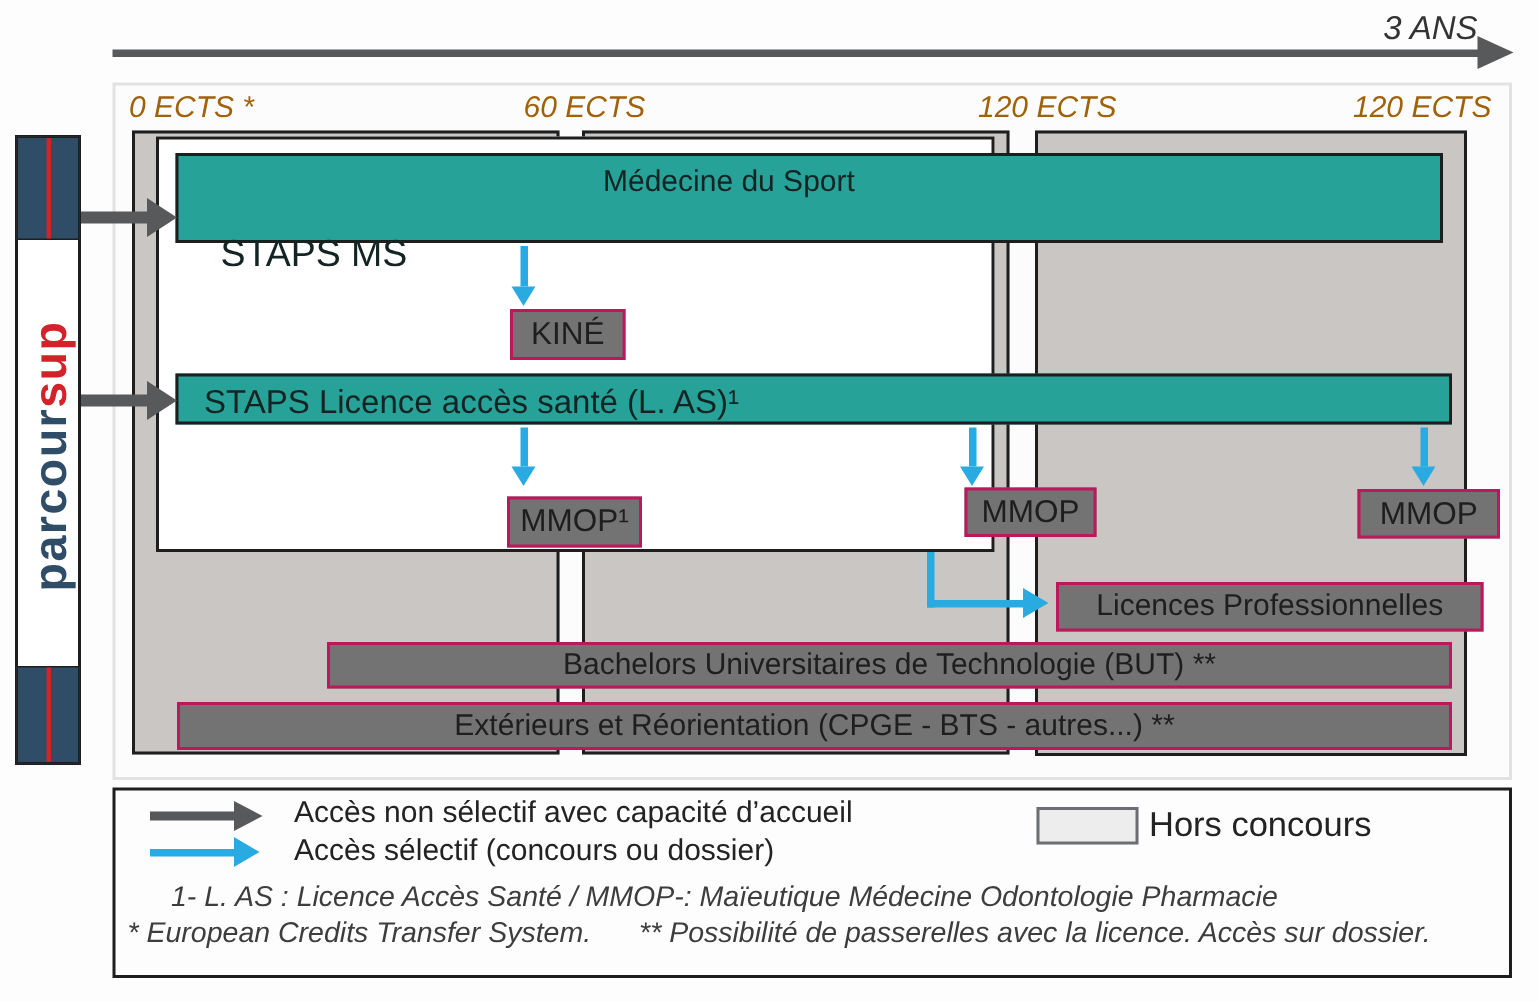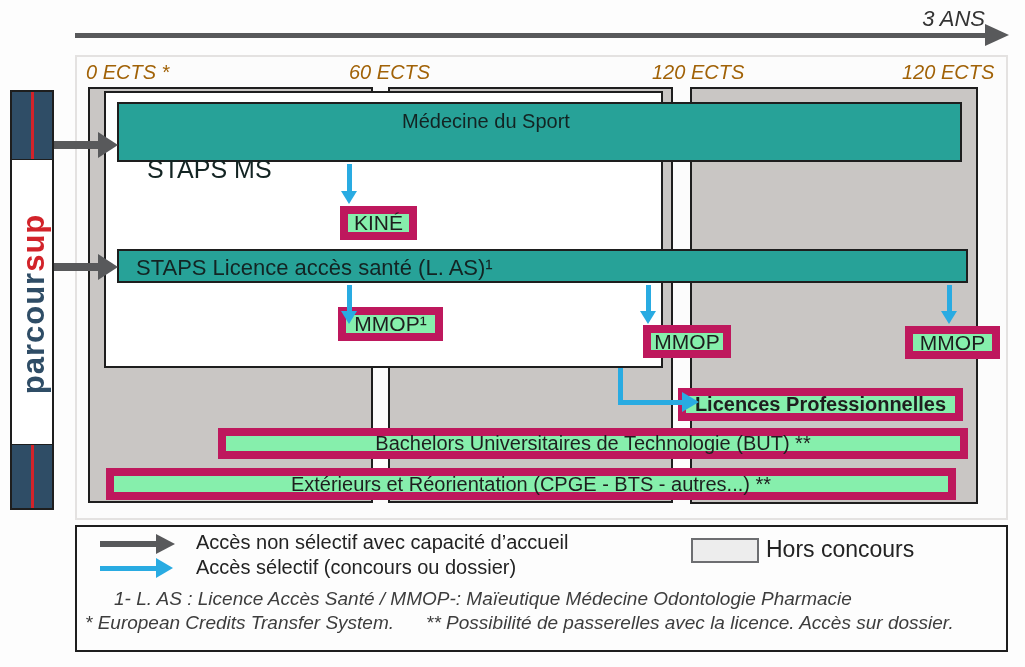--- a/index.html
+++ b/index.html
@@ -51,31 +51,31 @@
   
   .teal-bar { background: #27A298; border: 2px solid #1E1E1E; z-index: 3; color: #132423; }
   .bar-ms { left: 117px; top: 102px; width: 845px; height: 60px; }
   .bar-ms-label { left: 28px; top: 31px; font-size: 25px; margin-top: 20px; }
   .bar-ms-detail { left: 283px; top: 5px; font-size: 20px; line-height: 25px; }
   .bar-las { left: 117px; top: 249px; width: 851px; height: 34px; }
   .bar-las-label { left: 17px; top: 4px; font-size: 22px; }
 
   
   .obox {
-    background: #86efac; border: 8px solid #be185d; z-index: 4;
+    background: #737373; border: 2px solid #be185d; z-index: 4;
     display: flex; align-items: center; justify-content: center;
     font-size: 21px; color: #1E1E1E;
   }
   .box-kine   { left: 340px; top: 206px; width: 77px;  height: 34px; }
-  .box-mmop1  { left: 338px; top: 307px; width: 105px; height: 34px; }
+  .box-mmop1  { left: 338px; top: 331px; width: 90px; height: 34px; }
   .box-mmop2  { left: 643px; top: 325px; width: 88px;  height: 33px; }
   .box-mmop3  { left: 905px; top: 326px; width: 95px;  height: 33px; }
-  .box-licpro { left: 678px; top: 388px; width: 285px; height: 33px; font-size: 20px; font-weight: bold; }
+  .box-licpro { left: 704px; top: 388px; width: 285px; height: 33px; font-size: 20px; }
   .box-but    { left: 218px; top: 428px; width: 750px; height: 31px; font-size: 20px; }
-  .box-ext    { left: 106px; top: 468px; width: 850px; height: 32px; font-size: 20px; }
+  .box-ext    { left: 118px; top: 468px; width: 850px; height: 32px; font-size: 20px; }
 
   
   .v-line { width: 5px; background: #29ABE2; z-index: 5; }
   .v-head {
     width: 0; height: 0; z-index: 5;
     border-left: 8px solid transparent; border-right: 8px solid transparent;
     border-top: 13px solid #29ABE2;
   }
   .h-line-blue { height: 5px; background: #29ABE2; z-index: 5; }
   .h-head-blue {

